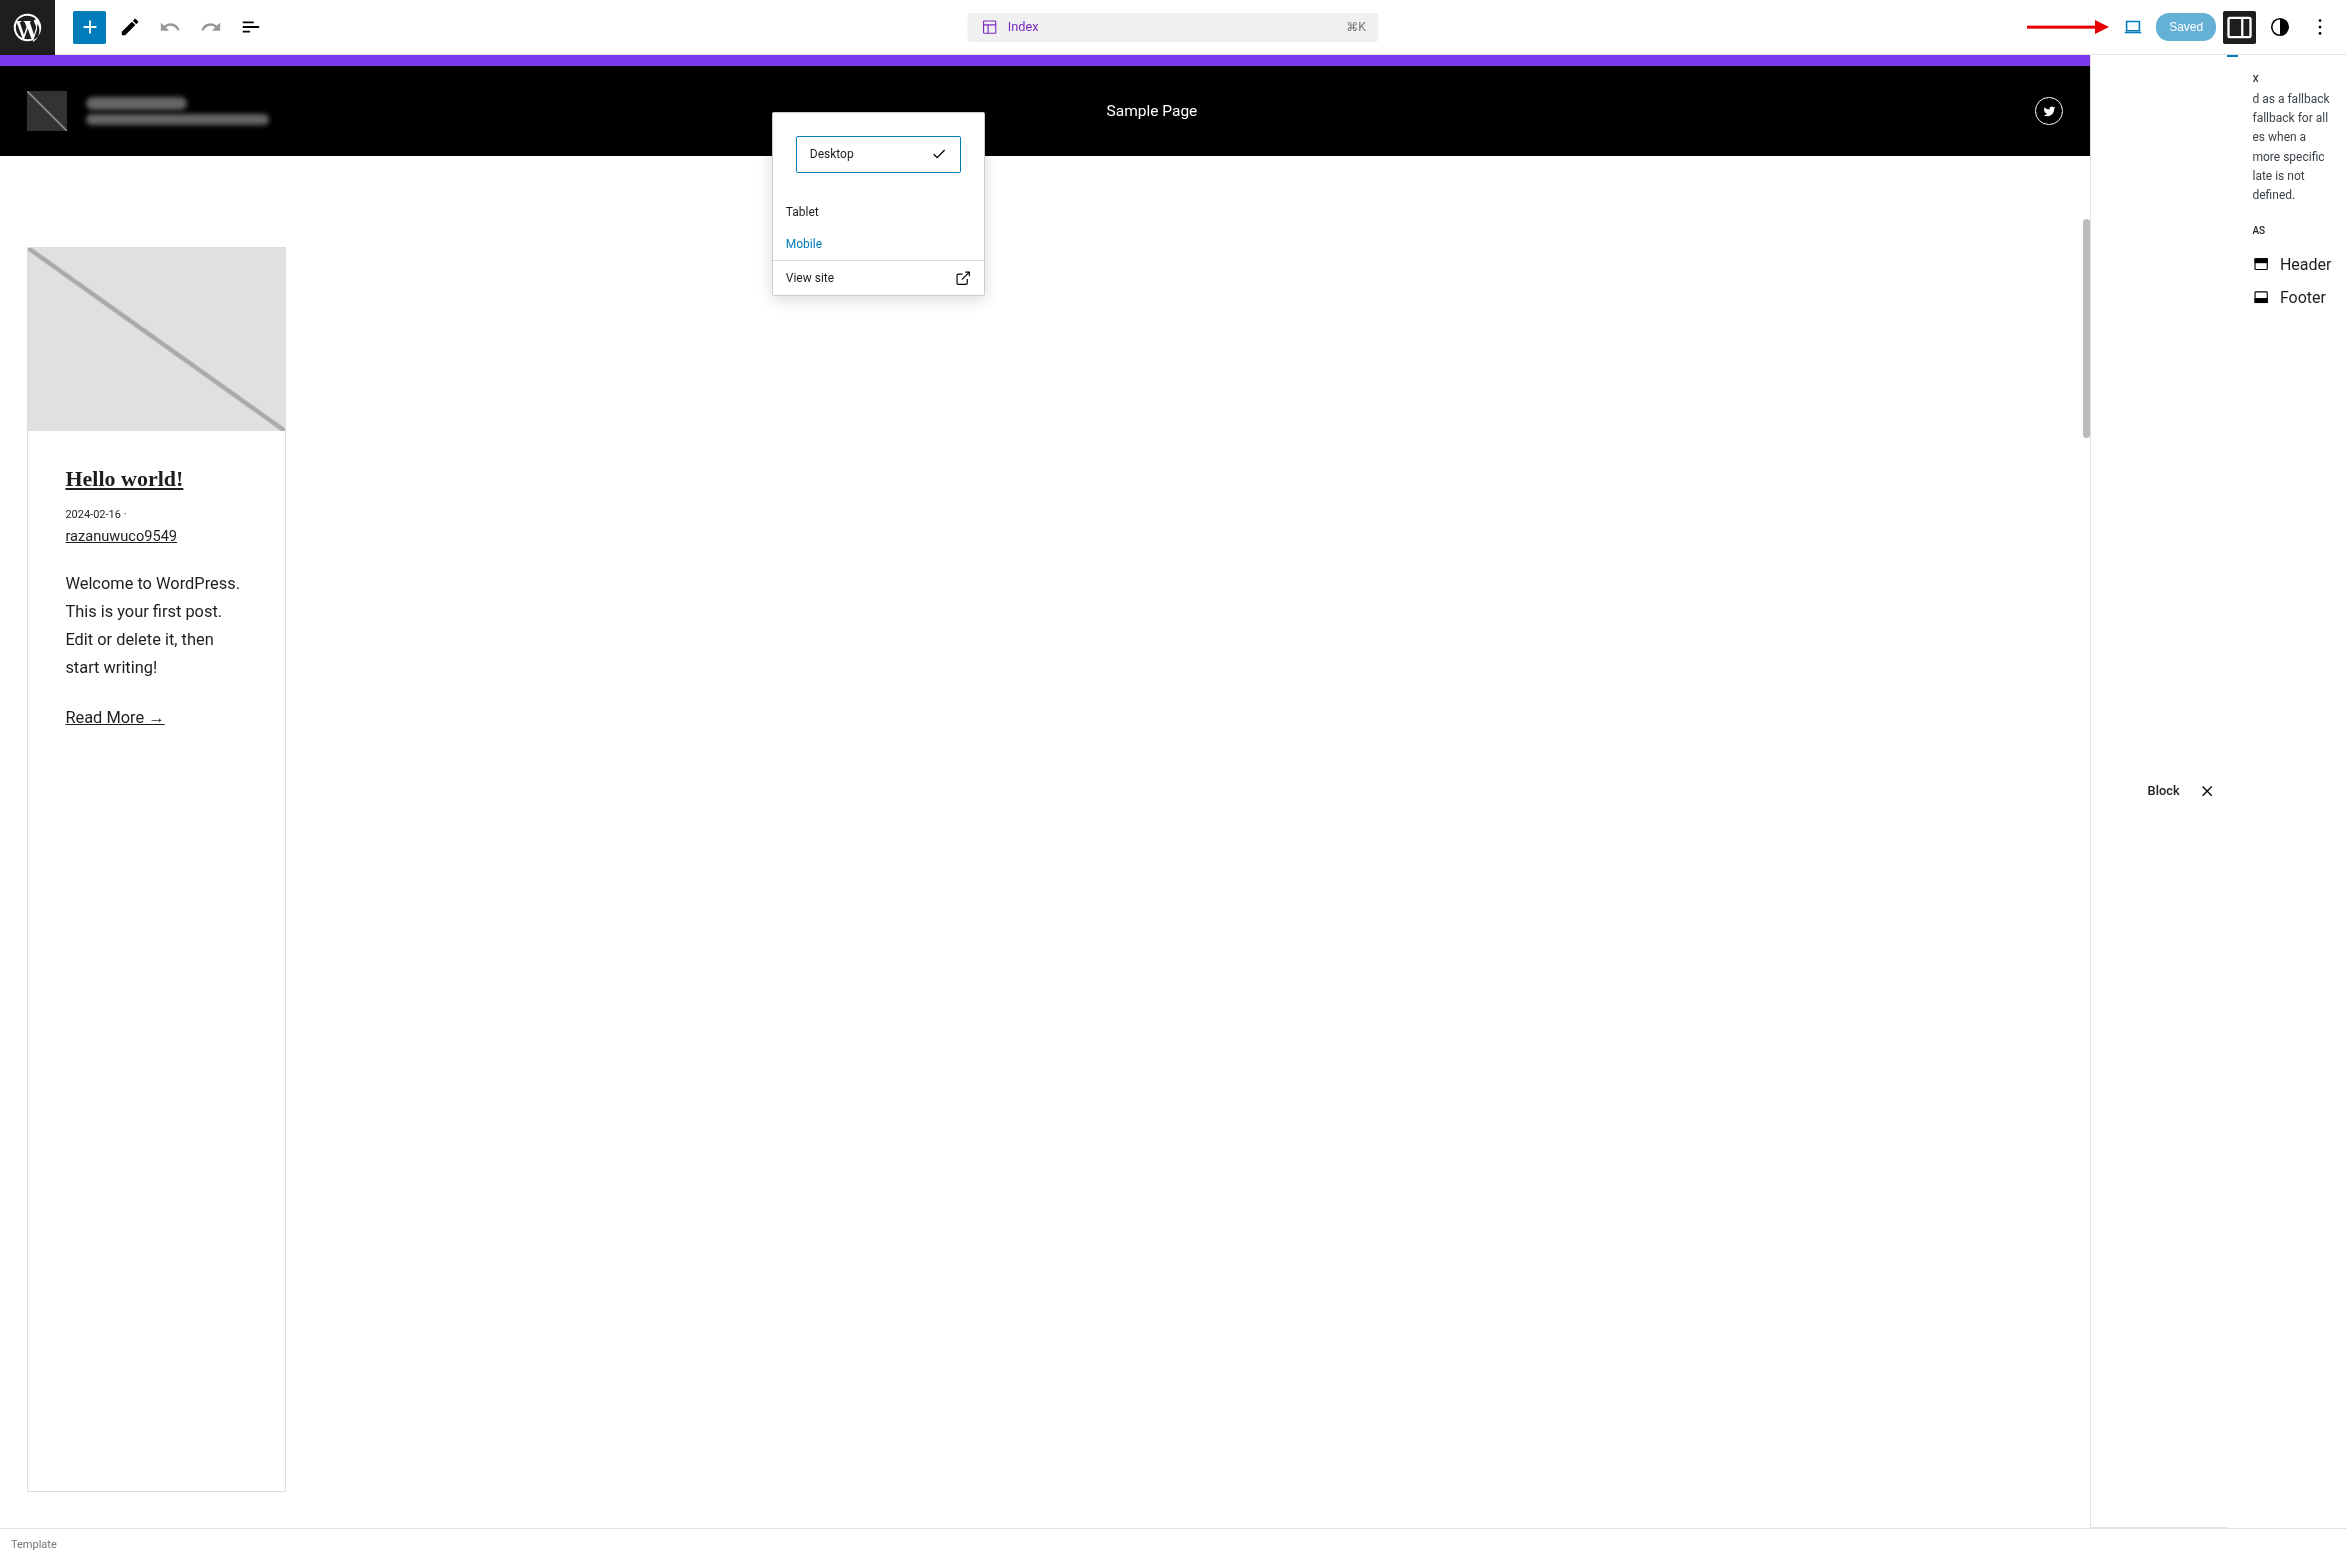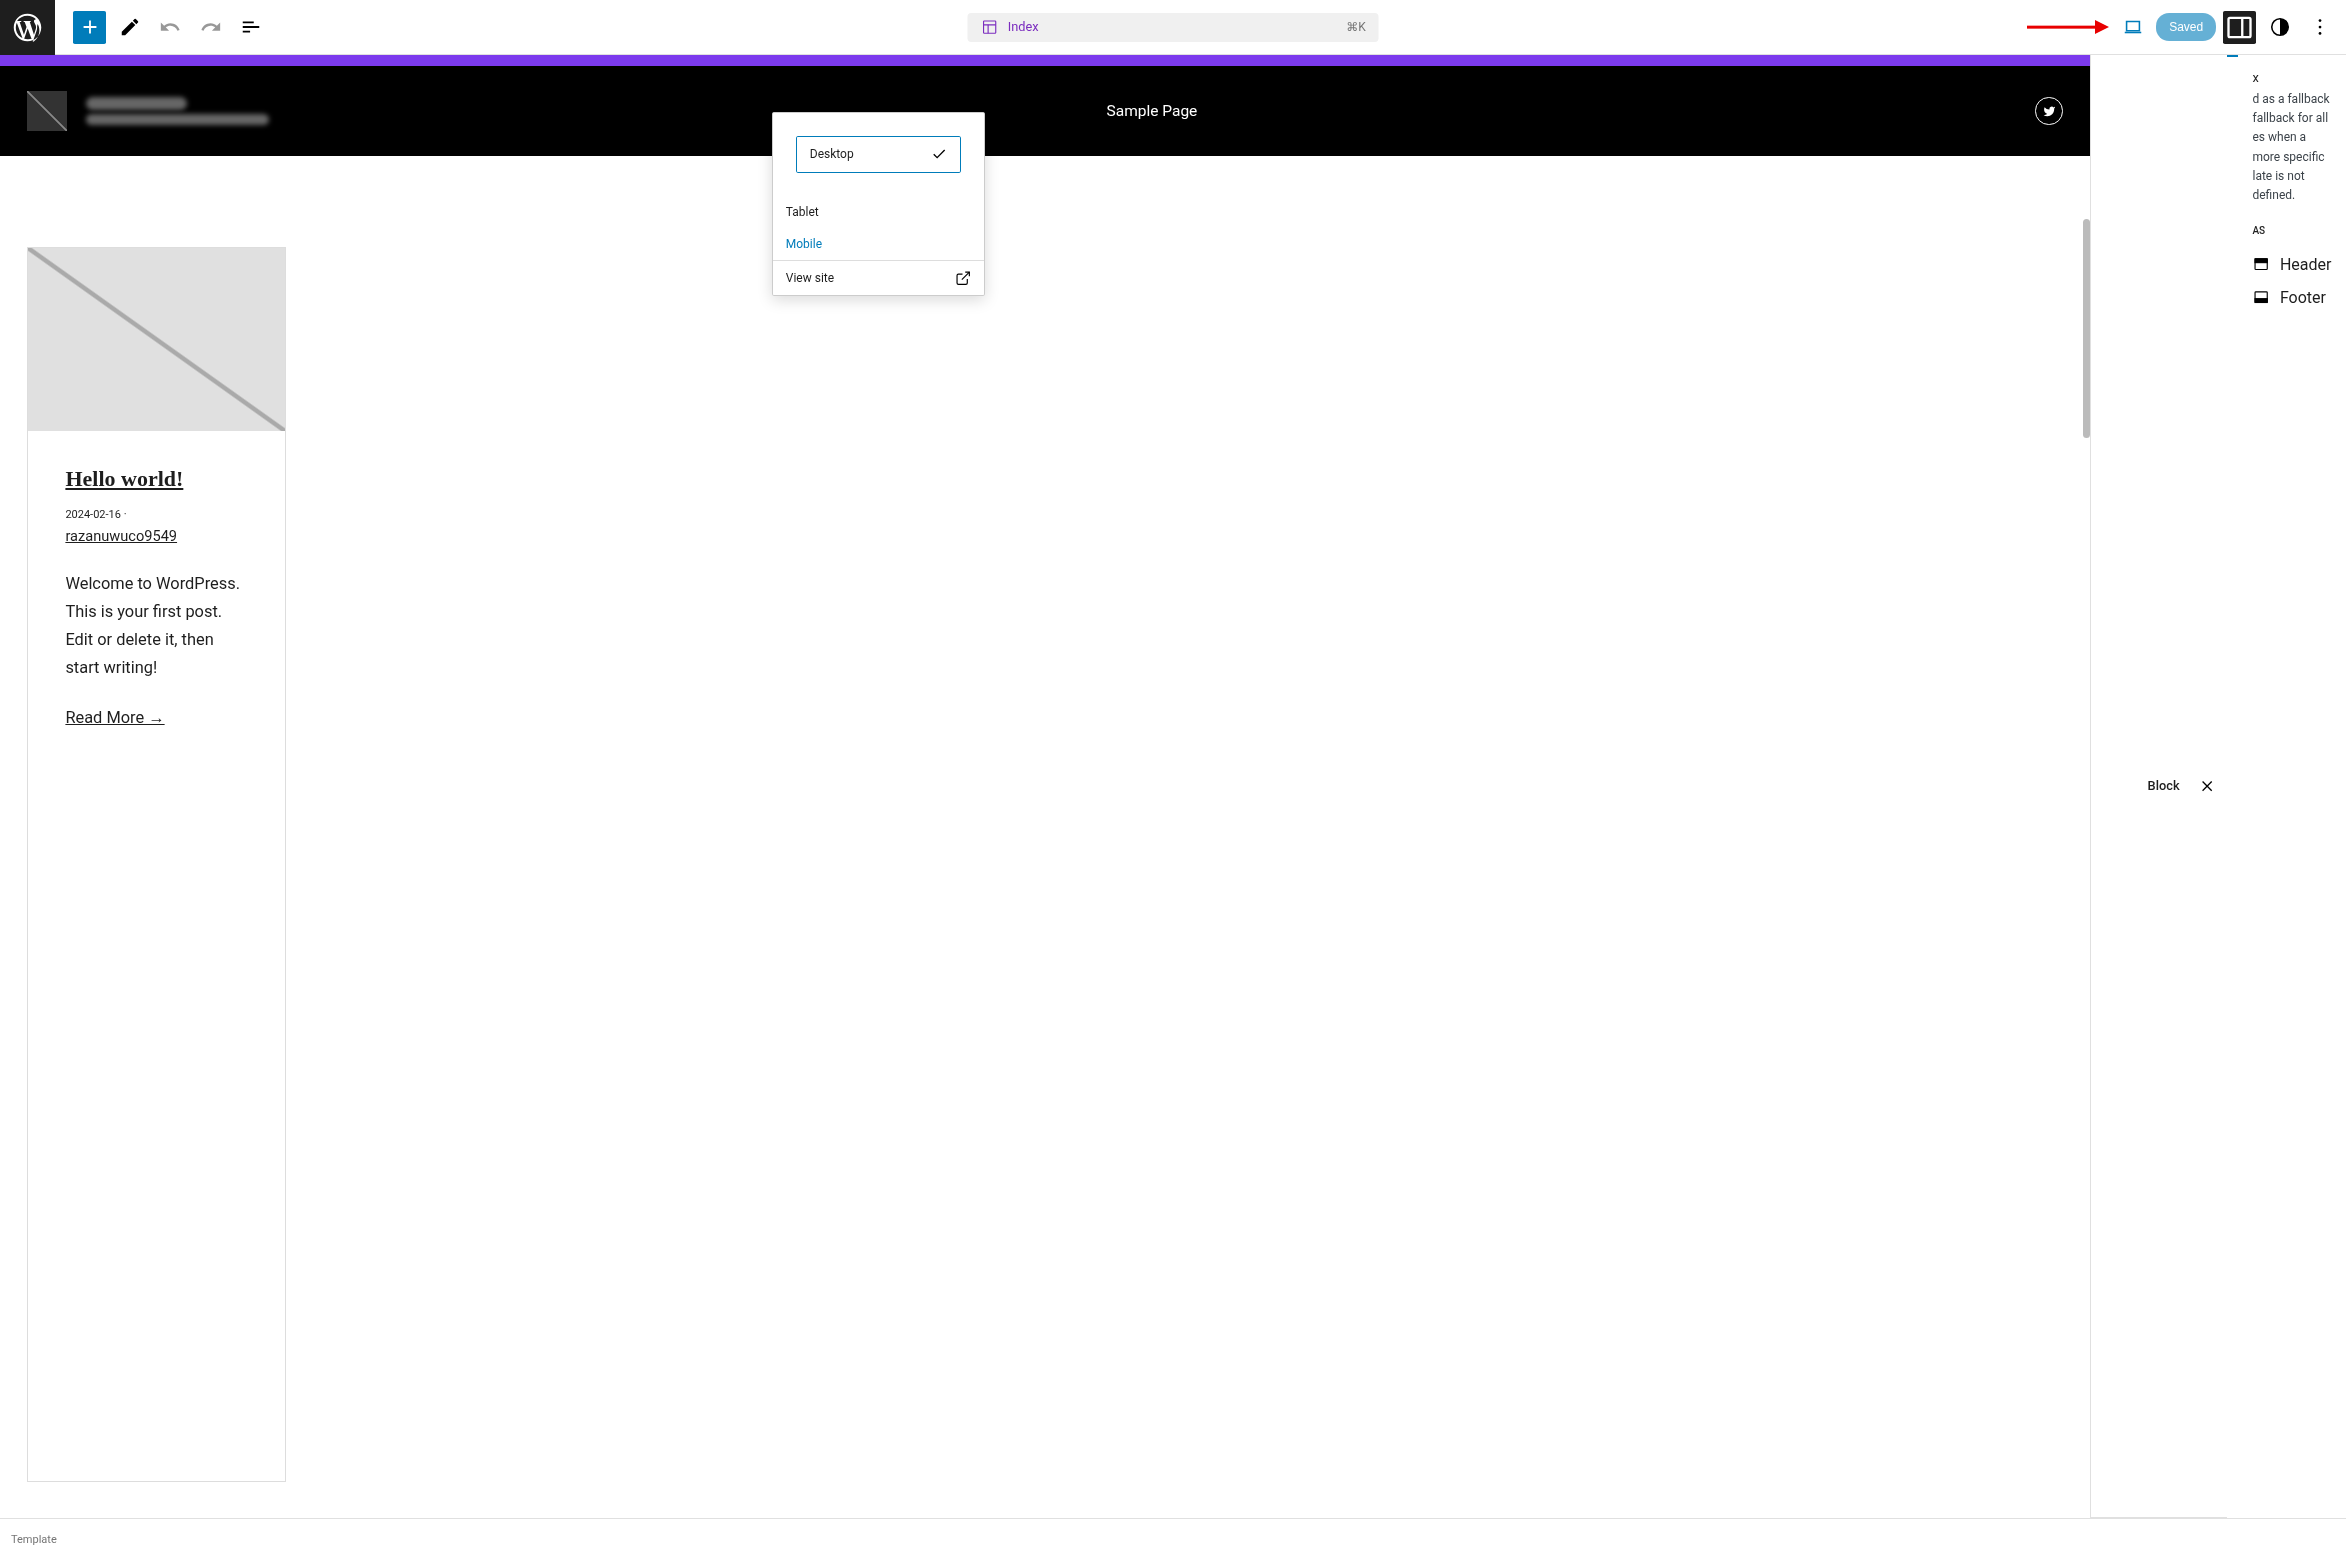--- a/index.html
+++ b/index.html
@@ -66,21 +66,21 @@
 .sb-tab { flex: 0 0 auto; padding: 12.8px 14.6px; font-size: 12.8px; border-bottom: 2.7px solid transparent; cursor: pointer; color: #757575; }
 .sb-tab.active { color: #1e1e1e; font-weight: 500; }
 .sb-close { margin-left: auto; width: 25.6px; height: 25.6px; display: flex; align-items: center; justify-content: center; cursor: pointer; }
 .sb-body { padding: 14.6px; font-size: 12px; }
 .sb-body p { color: #3c434a; margin-bottom: 20px; line-height: 1.6; }
 .sb-heading { font-size: 10px; text-transform: uppercase; color: #1e1e1e; font-weight: 500; margin-bottom: 11px; }
 .sb-area { display: flex; align-items: center; gap: 9.1px; padding: 7.3px 0; font-size: 16px; cursor: pointer; }
 .sb-area svg { width: 18.3px; height: 18.3px; }
 
 
-.footer { height: 42px; border-top: 0.9px solid #e0e0e0; display: flex; align-items: center; padding: 0 11px; font-size: 11px; color: #757575; background: #fff; }
+.footer { height: 32px; border-top: 0.9px solid #e0e0e0; display: flex; align-items: center; padding: 0 11px; font-size: 11px; color: #757575; background: #fff; }
 
 .tab-underline { height: 2.7px; background: #007cba; width: 60px; position: relative; top: -0.9px; }
 </style>
 </head>
 <body>
 
 <div class="app">
 
   <div class="toolbar">
     <div class="wp-logo">

